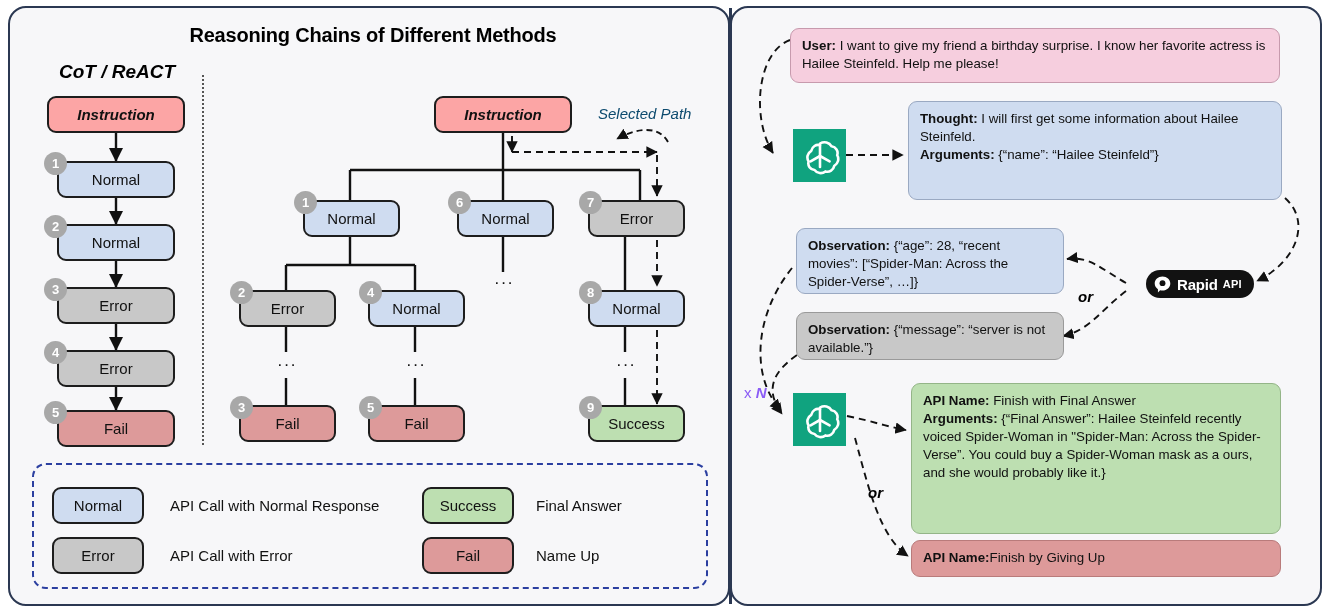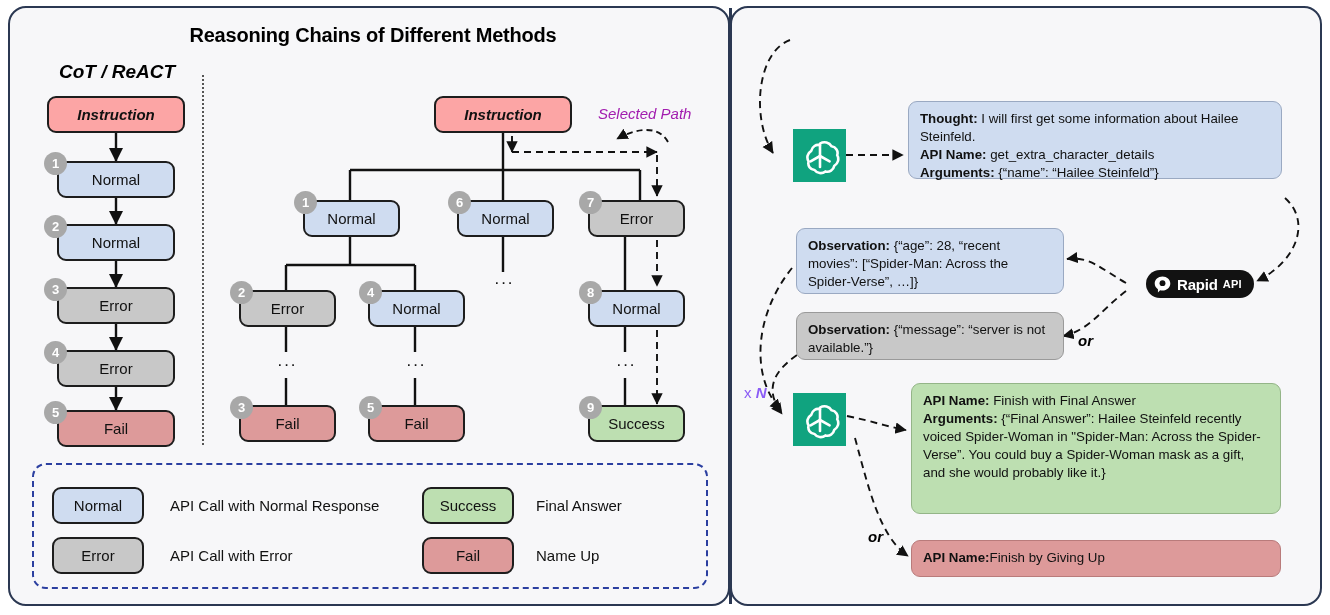--- a/index.html
+++ b/index.html
@@ -34,21 +34,21 @@
   .node.success{background:#bddfb1;}
 
   .badge{position:absolute;width:23px;height:23px;border-radius:50%;background:#a8a8a8;
          color:#fff;font-size:13px;font-weight:bold;display:flex;align-items:center;
          justify-content:center;z-index:8;}
 
   .dots{position:absolute;font-size:17px;color:#111;letter-spacing:1px;z-index:5;line-height:1;}
 
   svg.wires{position:absolute;left:0;top:0;width:1330px;height:615px;pointer-events:none;z-index:3;}
 
-  #selpath-label{position:absolute;left:598px;top:105px;font-size:15px;font-style:italic;color:#a21caf;white-space:nowrap;}
+  #selpath-label{position:absolute;left:598px;top:105px;font-size:15px;font-style:italic;color:#0c4a6e;white-space:nowrap;}
 
   
   #legend{position:absolute;left:32px;top:463px;width:676px;height:126px;
           border:2px dashed #2b3fa0;border-radius:14px;box-sizing:border-box;background:transparent;}
   .lg-chip{position:absolute;width:92px;height:37px;border:2px solid #1d1d1d;border-radius:9px;
            display:flex;align-items:center;justify-content:center;font-size:15px;color:#111;box-sizing:border-box;}
   .lg-text{position:absolute;font-size:15px;color:#111;white-space:nowrap;}
 
   
   .bubble{position:absolute;box-sizing:border-box;border:1.5px solid #9a9a9a;border-radius:9px;
@@ -62,21 +62,21 @@
 
   .gpt-icon{position:absolute;width:53px;height:53px;background:#10a37f;z-index:7;
             display:flex;align-items:center;justify-content:center;}
 
   .rapid-logo{position:absolute;height:28px;background:#121212;border-radius:14px;
               display:flex;align-items:center;gap:5px;padding:0 12px 0 7px;z-index:7;color:#fff;}
   .rapid-logo .rq{width:19px;height:19px;display:flex;align-items:center;justify-content:center;}
   .rapid-word{font-size:15px;font-weight:bold;letter-spacing:-0.2px;}
   .rapid-api{font-size:11px;font-weight:bold;letter-spacing:0.3px;}
 
-  .or-label{position:absolute;font-size:15px;font-weight:bold;font-style:italic;color:#000;z-index:8;margin-top:44px;}
+  .or-label{position:absolute;font-size:15px;font-weight:bold;font-style:italic;color:#000;z-index:8;}
   .xn-label{position:absolute;font-size:15px;color:#8b5cf6;z-index:8;}
   .xn-label i{font-style:italic;font-weight:bold;}
 </style>
 </head>
 <body>
 
 <div id="root">
 
   <div class="panel" id="left-panel"></div>
   <div class="panel" id="right-panel"></div>
@@ -228,38 +228,40 @@
     <div class="lg-chip success" style="left:388px;top:22px;background:#bddfb1;">Success</div>
     <div class="lg-text" style="left:502px;top:32px;">Final Answer</div>
 
     <div class="lg-chip error" style="left:18px;top:72px;background:#c8c8c8;">Error</div>
     <div class="lg-text" style="left:136px;top:82px;">API Call with Error</div>
 
     <div class="lg-chip fail" style="left:388px;top:72px;background:#dd9a9a;">Fail</div>
     <div class="lg-text" style="left:502px;top:82px;">Name Up</div>
   </div>
 
+  <div class="bubble pink" style="left:790px;top:28px;width:490px;height:55px;">
+    <b>User:</b><span> I want to give my friend a birthday surprise. I know her favorite actress is Hailee Steinfeld. Help me please!</span>
+  </div>
 
   <div class="gpt-icon" style="left:793px;top:129px;">
     <svg width="40" height="40" viewBox="0 0 40 40" aria-hidden="true">
       <g fill="none" stroke="#ffffff" stroke-width="2.6" stroke-linecap="round" stroke-linejoin="round">
         <path d="M20 7.5 C24.3 5 29.3 6.4 31.6 10.3 C35.9 10.9 38.6 15.1 37.2 19.2
                  C39.3 22.8 38.2 27.6 34.3 29.8 C33.5 34 29.4 36.6 25.4 35.4
                  C22.1 38.1 17.1 37.5 14.5 34 C10.3 33.6 7.4 29.6 8.6 25.5
                  C6.3 21.9 7.4 17 11.3 14.8 C12.1 10.6 16.1 8 20 9.2 Z"></path>
         <path d="M20 9.2 L20 20 L29.6 25.3"></path>
         <path d="M20 20 L10.6 25.3"></path>
         <path d="M20 20 L20 31"></path>
       </g>
     </svg>
   </div>
 
-  <div class="bubble blue" style="left:908px;top:101px;width:374px;height:78px;">
+  <div class="bubble blue" style="left:908px;top:101px;width:374px;height:99px;">
     <div><b>Thought:</b><span> I will first get some information about Hailee Steinfeld.</span></div>
-    <div><b>API Name:</b><span> get_extra_character_details</span></div>
     <div><b>Arguments:</b><span> {“name”: “Hailee Steinfeld”}</span></div>
   </div>
 
   <div class="bubble blue" style="left:796px;top:228px;width:268px;height:66px;">
     <b>Observation:</b><span> {“age”: 28, “recent movies”: [“Spider-Man: Across the Spider-Verse”, …]}</span>
   </div>
 
   <div class="bubble gray" style="left:796px;top:312px;width:268px;height:48px;">
     <b>Observation:</b><span> {“message”: “server is not available.”}</span>
   </div>
@@ -292,23 +294,23 @@
                  C6.3 21.9 7.4 17 11.3 14.8 C12.1 10.6 16.1 8 20 9.2 Z"></path>
         <path d="M20 9.2 L20 20 L29.6 25.3"></path>
         <path d="M20 20 L10.6 25.3"></path>
         <path d="M20 20 L20 31"></path>
       </g>
     </svg>
   </div>
 
   <div class="or-label" style="left:868px;top:484px;">or</div>
 
-  <div class="bubble green" style="left:911px;top:383px;width:370px;height:131px;">
+  <div class="bubble green" style="left:911px;top:383px;width:370px;height:151px;">
     <div><b>API Name:</b><span>  Finish with Final Answer</span></div>
-    <div><b>Arguments:</b><span> {“Final Answer”: Hailee Steinfeld recently voiced Spider-Woman in "Spider-Man: Across the Spider-Verse”.  You could buy a Spider-Woman mask as a gift, and she would probably like it.}</span></div>
+    <div><b>Arguments:</b><span> {“Final Answer”: Hailee Steinfeld recently voiced Spider-Woman in "Spider-Man: Across the Spider-Verse”.  You could buy a Spider-Woman mask as a ours, and she would probably like it.}</span></div>
   </div>
 
   <div class="bubble red" style="left:911px;top:540px;width:370px;height:37px;display:flex;align-items:center;">
     <b>API Name:</b>
       <span>  Finish by Giving Up</span>
   </div>
 
 </div>
 
 </body></html>

